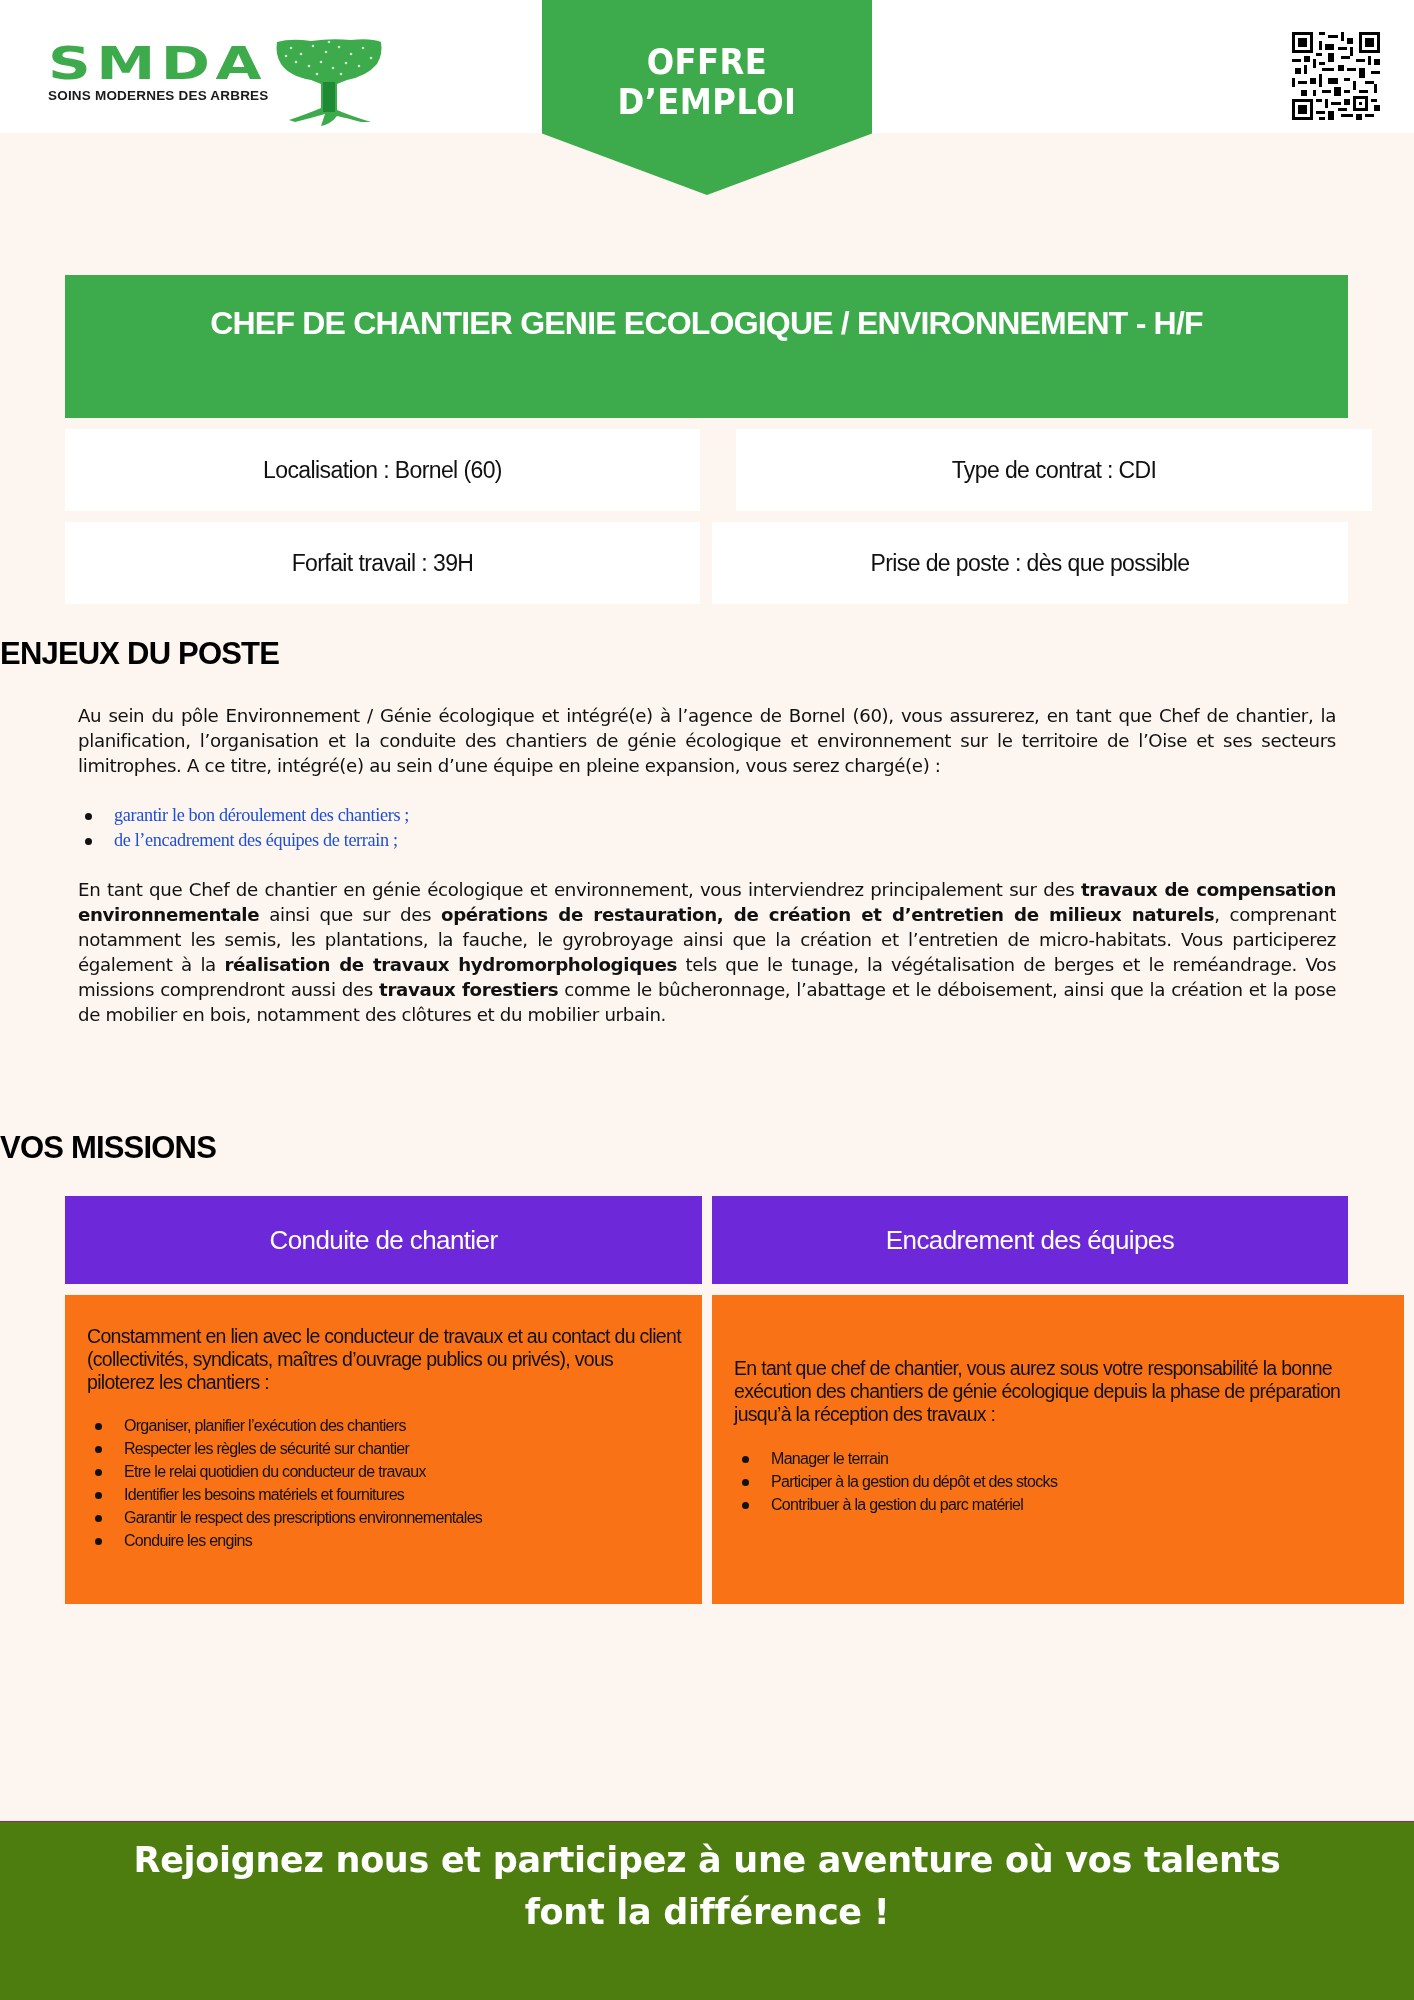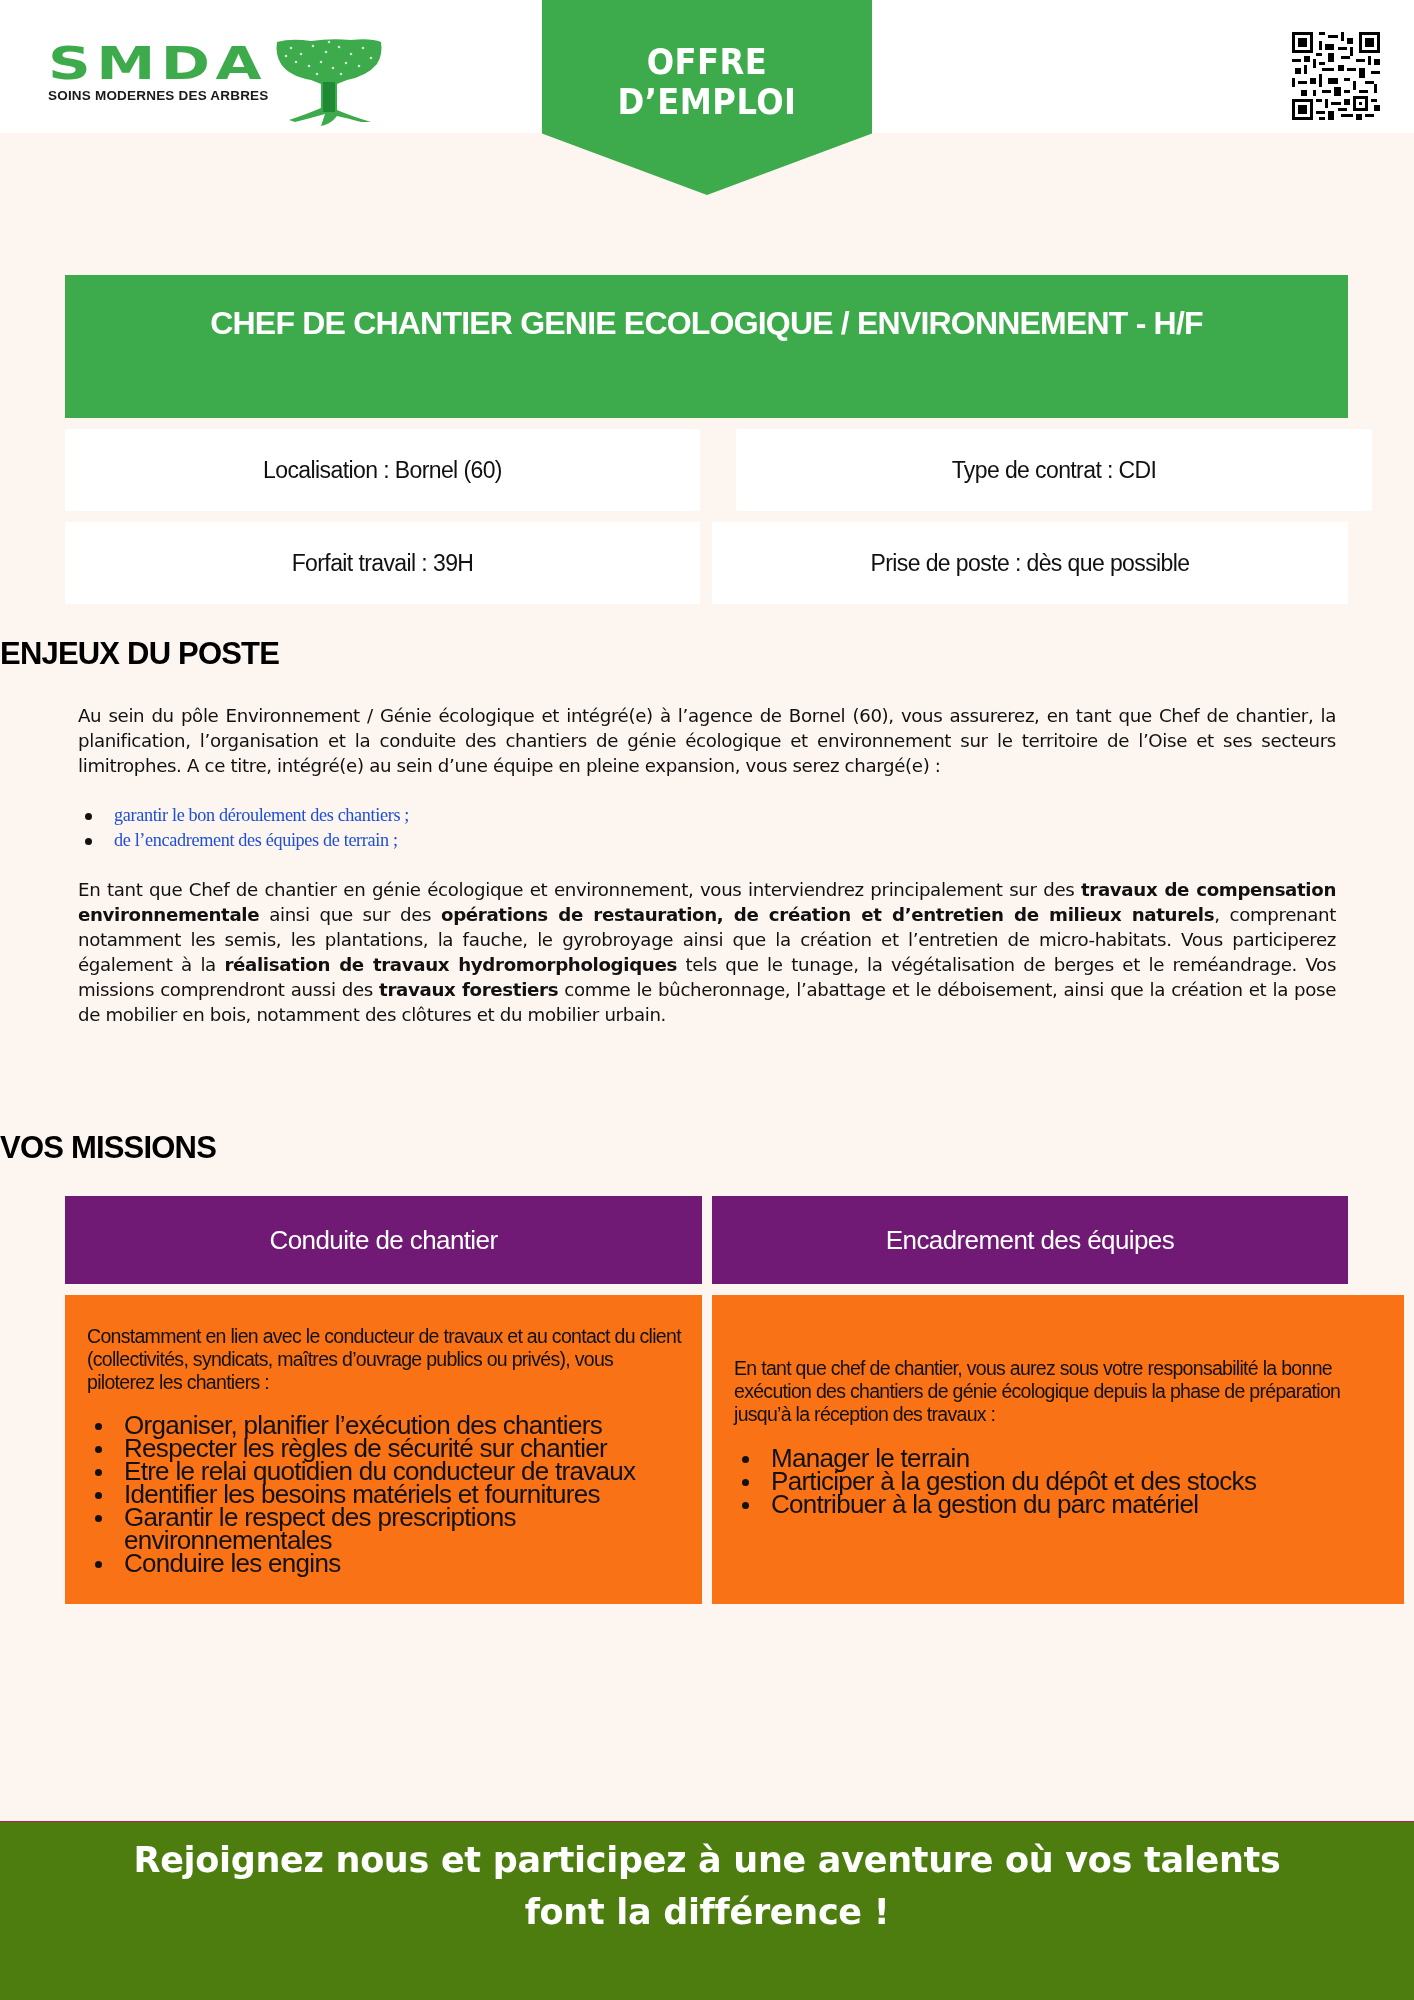--- a/index.html
+++ b/index.html
@@ -71,32 +71,32 @@
     font-family: Liberation Serif, serif;
     font-size: 18.2px; line-height: 25px; color: #1d4ed8; list-style: none;
     letter-spacing: -0.35px;
   }
   .bullets li { position: relative; padding-left: 36px; }
   .bullets li::before {
     content: ""; position: absolute; left: 7px; top: 10px;
     width: 7px; height: 7px; border-radius: 50%; background: #111;
   }
   .mission-head {
-    position: absolute; top: 1196px; height: 88px; background: #701a75;
+    position: absolute; top: 1196px; height: 88px; background: #6d28d9;
     display: flex; align-items: center; justify-content: center;
     font-size: 26px; color: #fff; letter-spacing: -0.6px;
   }
   .mission-body { position: absolute; top: 1295px; height: 309px; background: #f97316; padding-left: 44px; }
   .mission-text {
     position: absolute; left: 22px; right: 18px;
     font-size: 19.5px; line-height: 23px; color: #111; letter-spacing: -0.7px;
   }
   .mission-list {
     position: absolute; left: 22px; right: 18px;
-    font-size: 26px; line-height: 23px; color: #111; list-style: none;
+    font-size: 16px; line-height: 23px; color: #111; list-style: none;
     letter-spacing: -0.7px;
   }
   .mission-list li { position: relative; padding-left: 37px; }
   .mission-list li::before {
     content: ""; position: absolute; left: 8px; top: 9px;
     width: 7px; height: 7px; border-radius: 50%; background: #111;
   }
   .footer {
     position: absolute; left: 0; top: 1821px; width: 1414px; height: 179px;
     background: #4d7c0f; border-top: 1px solid #be185d;

